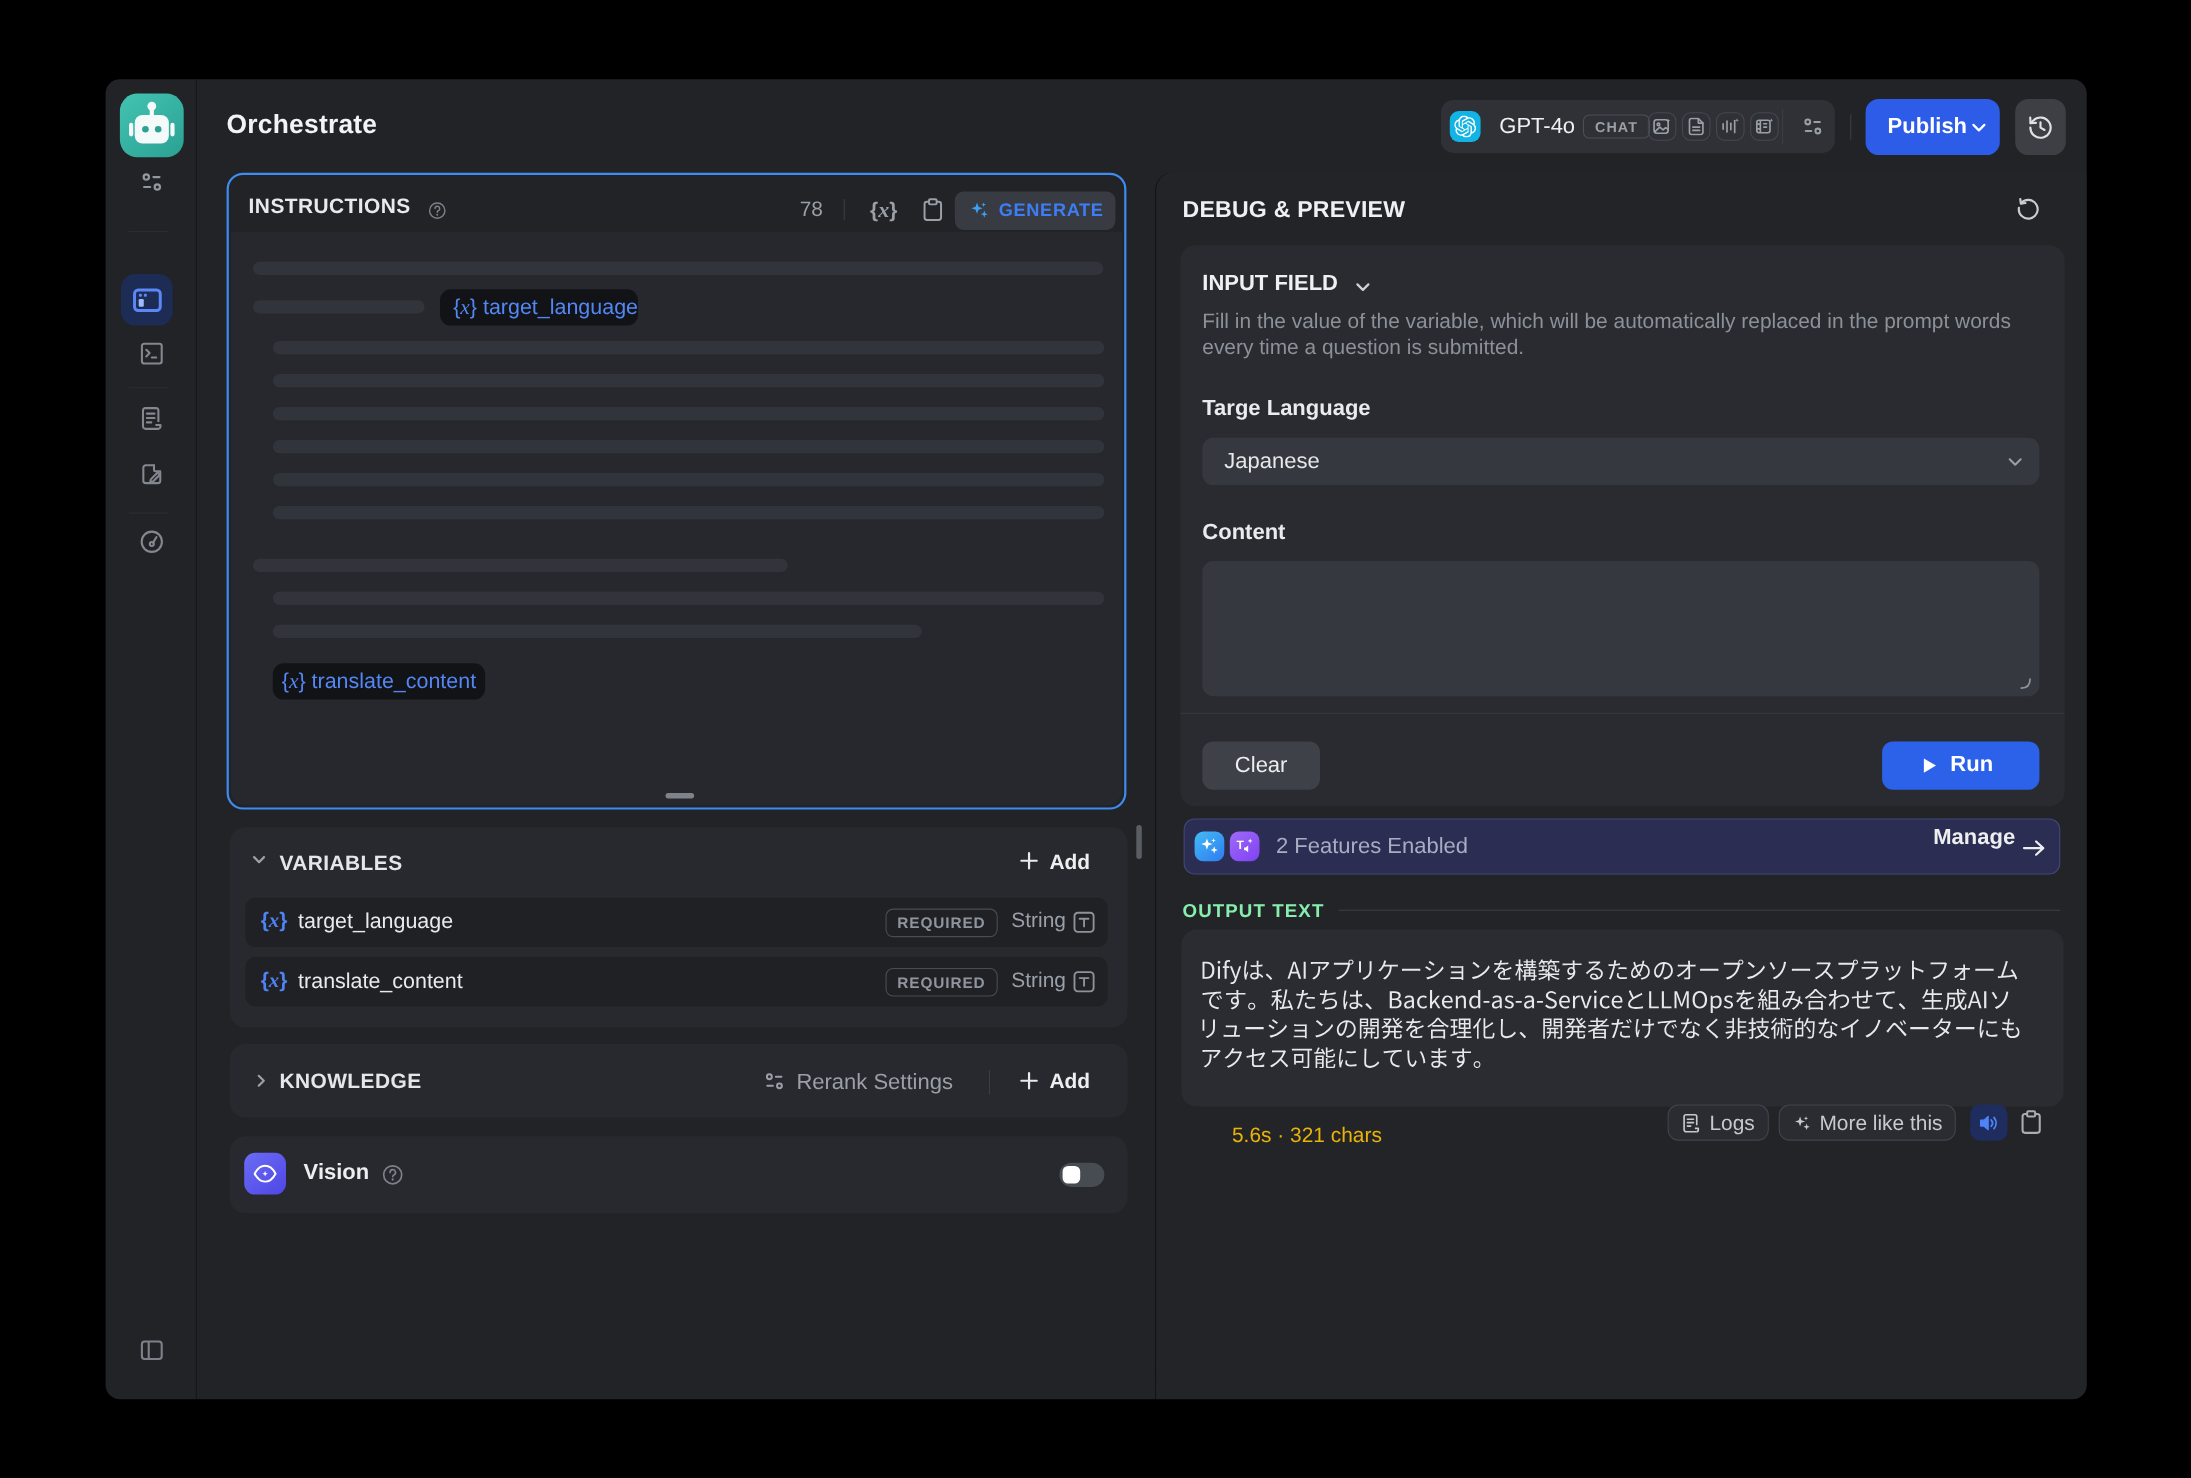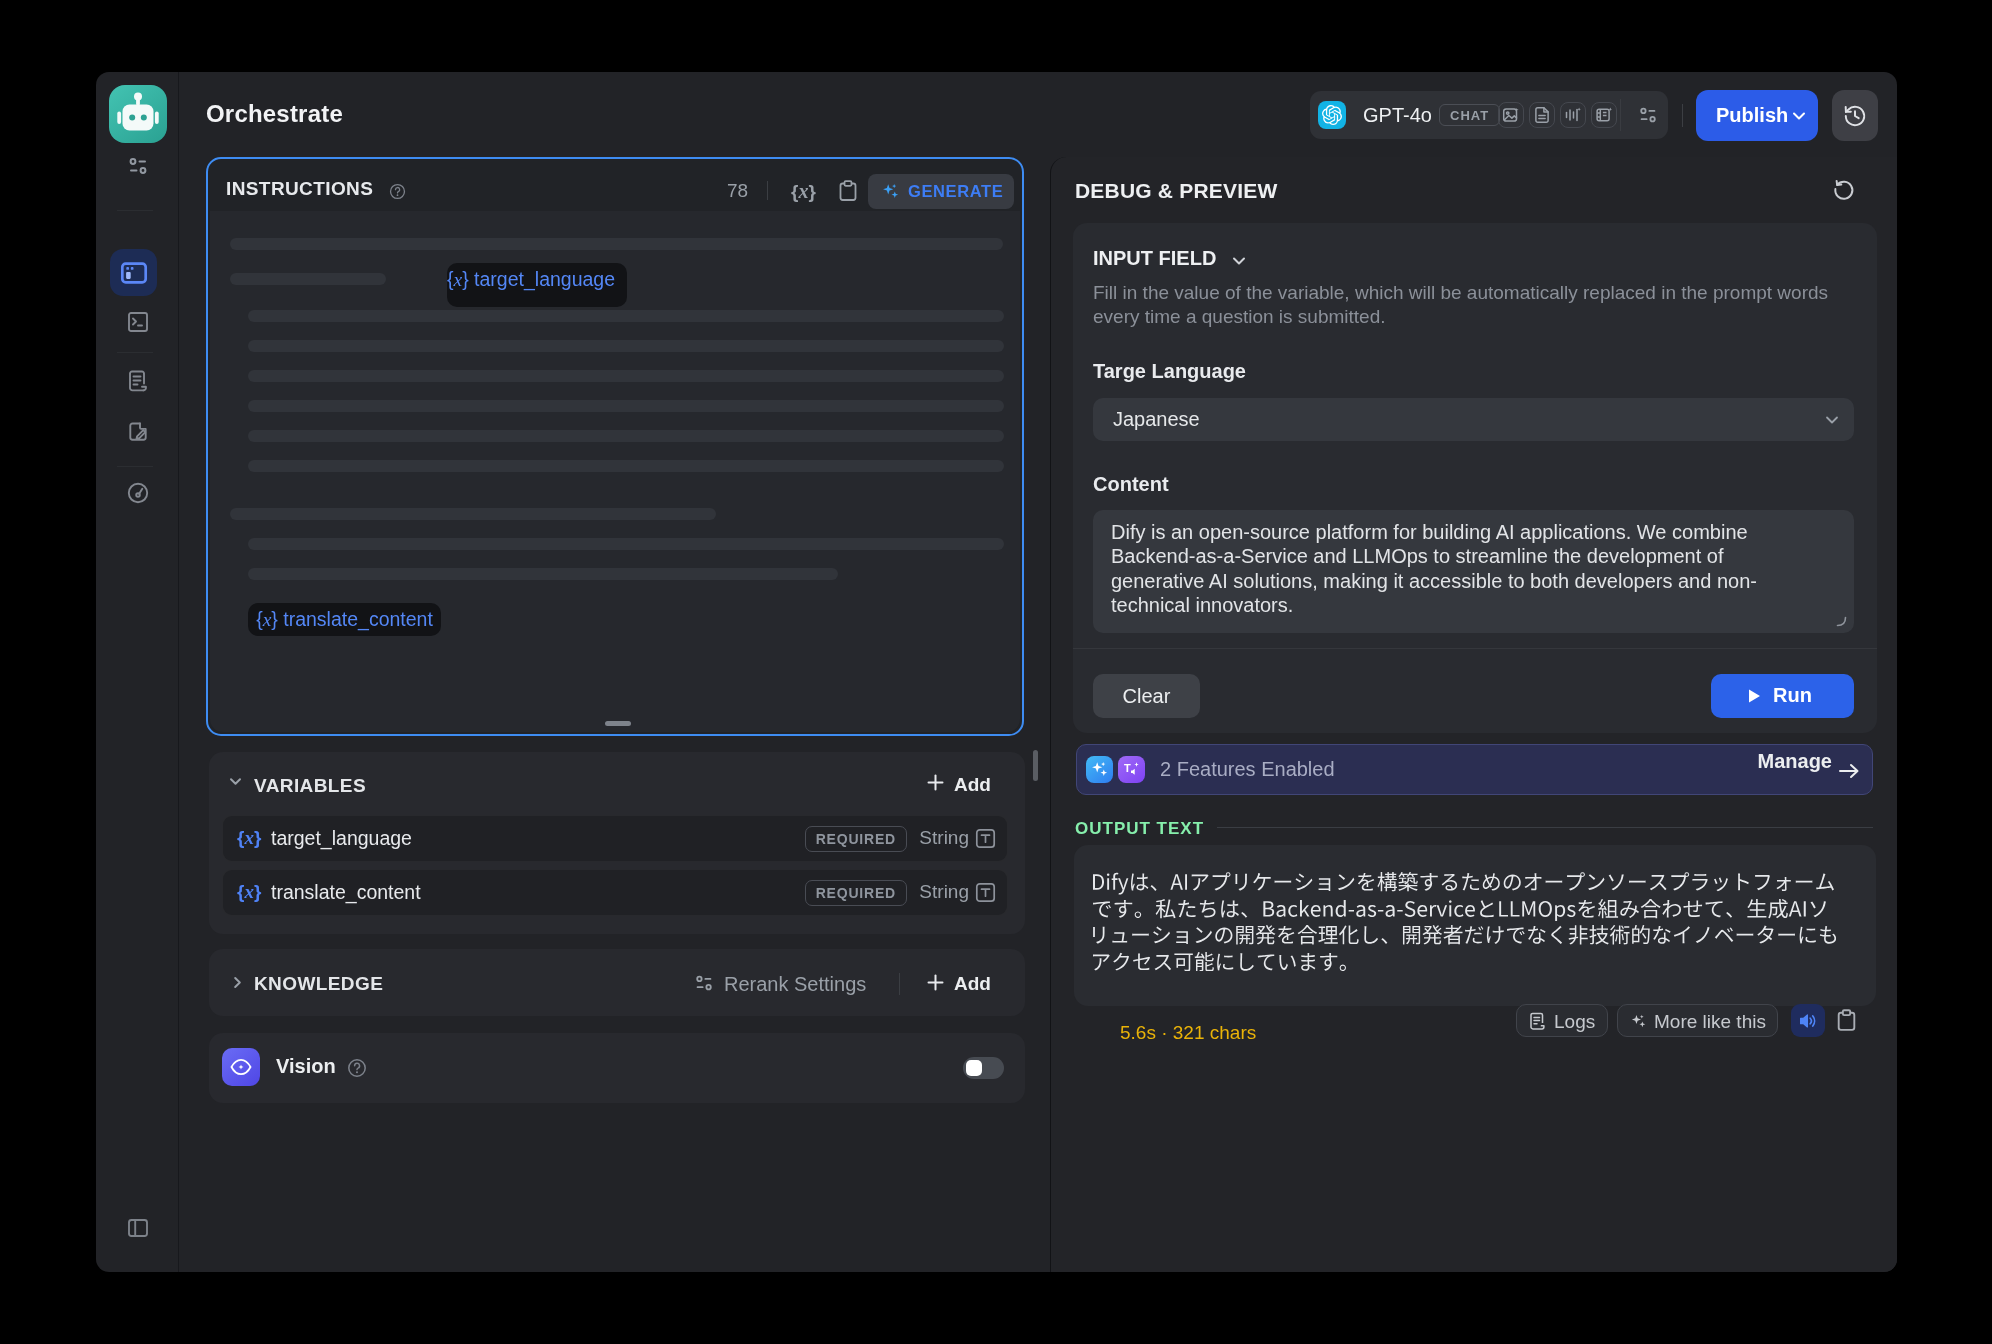--- a/index.html
+++ b/index.html
@@ -215,21 +215,21 @@
           <path d="M7.2 2.2 l1.3 3.8 3.8 1.3 -3.8 1.3 -1.3 3.8 -1.3 -3.8 -3.8 -1.3 3.8 -1.3 z"></path>
           <path d="M13.8 9.4 l.85 2.45 2.45.85 -2.45.85 -.85 2.45 -.85 -2.45 -2.45 -.85 2.45 -.85 z"></path>
           <path d="M13.2 2 l.55 1.55 1.55.55 -1.55.55 -.55 1.55 -.55 -1.55 -1.55 -.55 1.55 -.55 z"></path>
         </svg>
         <span style="position:absolute;left:40px;top:8px;font-size:16.5px;font-weight:700;color:#3d7df5;letter-spacing:.6px;">GENERATE</span>
       </div>
     </div>
     <div id="instrBody">
       <div class="skel" style="left:20px;top:27px;width:773px;"></div>
       <div class="skel" style="left:20px;top:62px;width:156px;"></div>
-      <div class="chip" style="left:190px;top:52px;width:180px;height:44px;line-height:33px;text-align:left;margin-left:47px;">{<i style="font-family:'Liberation Serif',serif;">x</i>} target_language</div>
+      <div class="chip" style="left:190px;top:52px;width:180px;height:33px;line-height:33px;text-align:right;">{<i style="font-family:'Liberation Serif',serif;">x</i>} target_language</div>
       <div class="skel" style="left:38px;top:99px;width:756px;"></div>
       <div class="skel" style="left:38px;top:129px;width:756px;"></div>
       <div class="skel" style="left:38px;top:159px;width:756px;"></div>
       <div class="skel" style="left:38px;top:189px;width:756px;"></div>
       <div class="skel" style="left:38px;top:219px;width:756px;"></div>
       <div class="skel" style="left:38px;top:249px;width:756px;"></div>
       <div class="skel" style="left:20px;top:297px;width:486px;"></div>
       <div class="skel" style="left:38px;top:327px;width:756px;"></div>
       <div class="skel" style="left:38px;top:357px;width:590px;"></div>
       <div class="chip" style="left:38px;top:392px;width:193px;height:33px;line-height:33px;text-align:center;">{<i style="font-family:'Liberation Serif',serif;">x</i>} translate_content</div>
@@ -339,21 +339,20 @@
       <div class="abs" style="left:20px;top:58px;width:750px;font-size:19px;line-height:24px;color:#8b9099;">Fill in the value of the variable, which will be automatically replaced in the prompt words every time a question is submitted.</div>
       <div class="lbl" style="left:20px;top:137px;">Targe Language</div>
       <div class="field" style="left:20px;top:175px;width:761px;height:43px;">
         <div class="abs" style="left:20px;top:10px;font-size:20px;color:#e6e8ea;">Japanese</div>
         <svg width="16" height="16" viewBox="0 0 16 16" fill="none" stroke="#9aa0a8" stroke-width="1.8" stroke-linecap="round" stroke-linejoin="round" style="position:absolute;right:14px;top:14px;">
             <path d="M3 5.5 L8 10.5 L13 5.5"></path>
           </svg>
       </div>
       <div class="lbl" style="left:20px;top:250px;">Content</div>
       <div class="field" style="left:20px;top:287px;width:761px;height:123px;">
-        <div class="abs" style="left:18px;top:10px;width:720px;font-size:20px;line-height:24.3px;color:#e2e4e7;">Dify is an open-source platform for building AI applications. We combine<br>Backend-as-a-Service and LLMOps to streamline the development of<br>generative AI solutions, making it accessible to both developers and non-<br>technical innovators.</div>
         <svg width="11" height="11" viewBox="0 0 11 11" fill="none" stroke="#8f949c" stroke-width="1.6" stroke-linecap="round" style="position:absolute;right:7px;bottom:6px;">
             <path d="M1.5 9.5 Q9.5 9.5 9.5 1.5"></path>
           </svg>
       </div>
       <div class="abs" style="left:0;top:425px;width:804px;height:1px;background:rgba(255,255,255,.06);"></div>
       <div class="btn" style="left:20px;top:451px;width:107px;height:44px;background:#3e4147;">
         <span style="position:absolute;left:50%;top:50%;transform:translate(-50%,-50%);font-size:20px;color:#eceef0;">Clear</span>
       </div>
       <div class="btn" style="left:638px;top:451px;width:143px;height:44px;background:#2c62e9;">
         <svg width="15" height="16" viewBox="0 0 15 16" style="position:absolute;left:36px;top:14px;">

